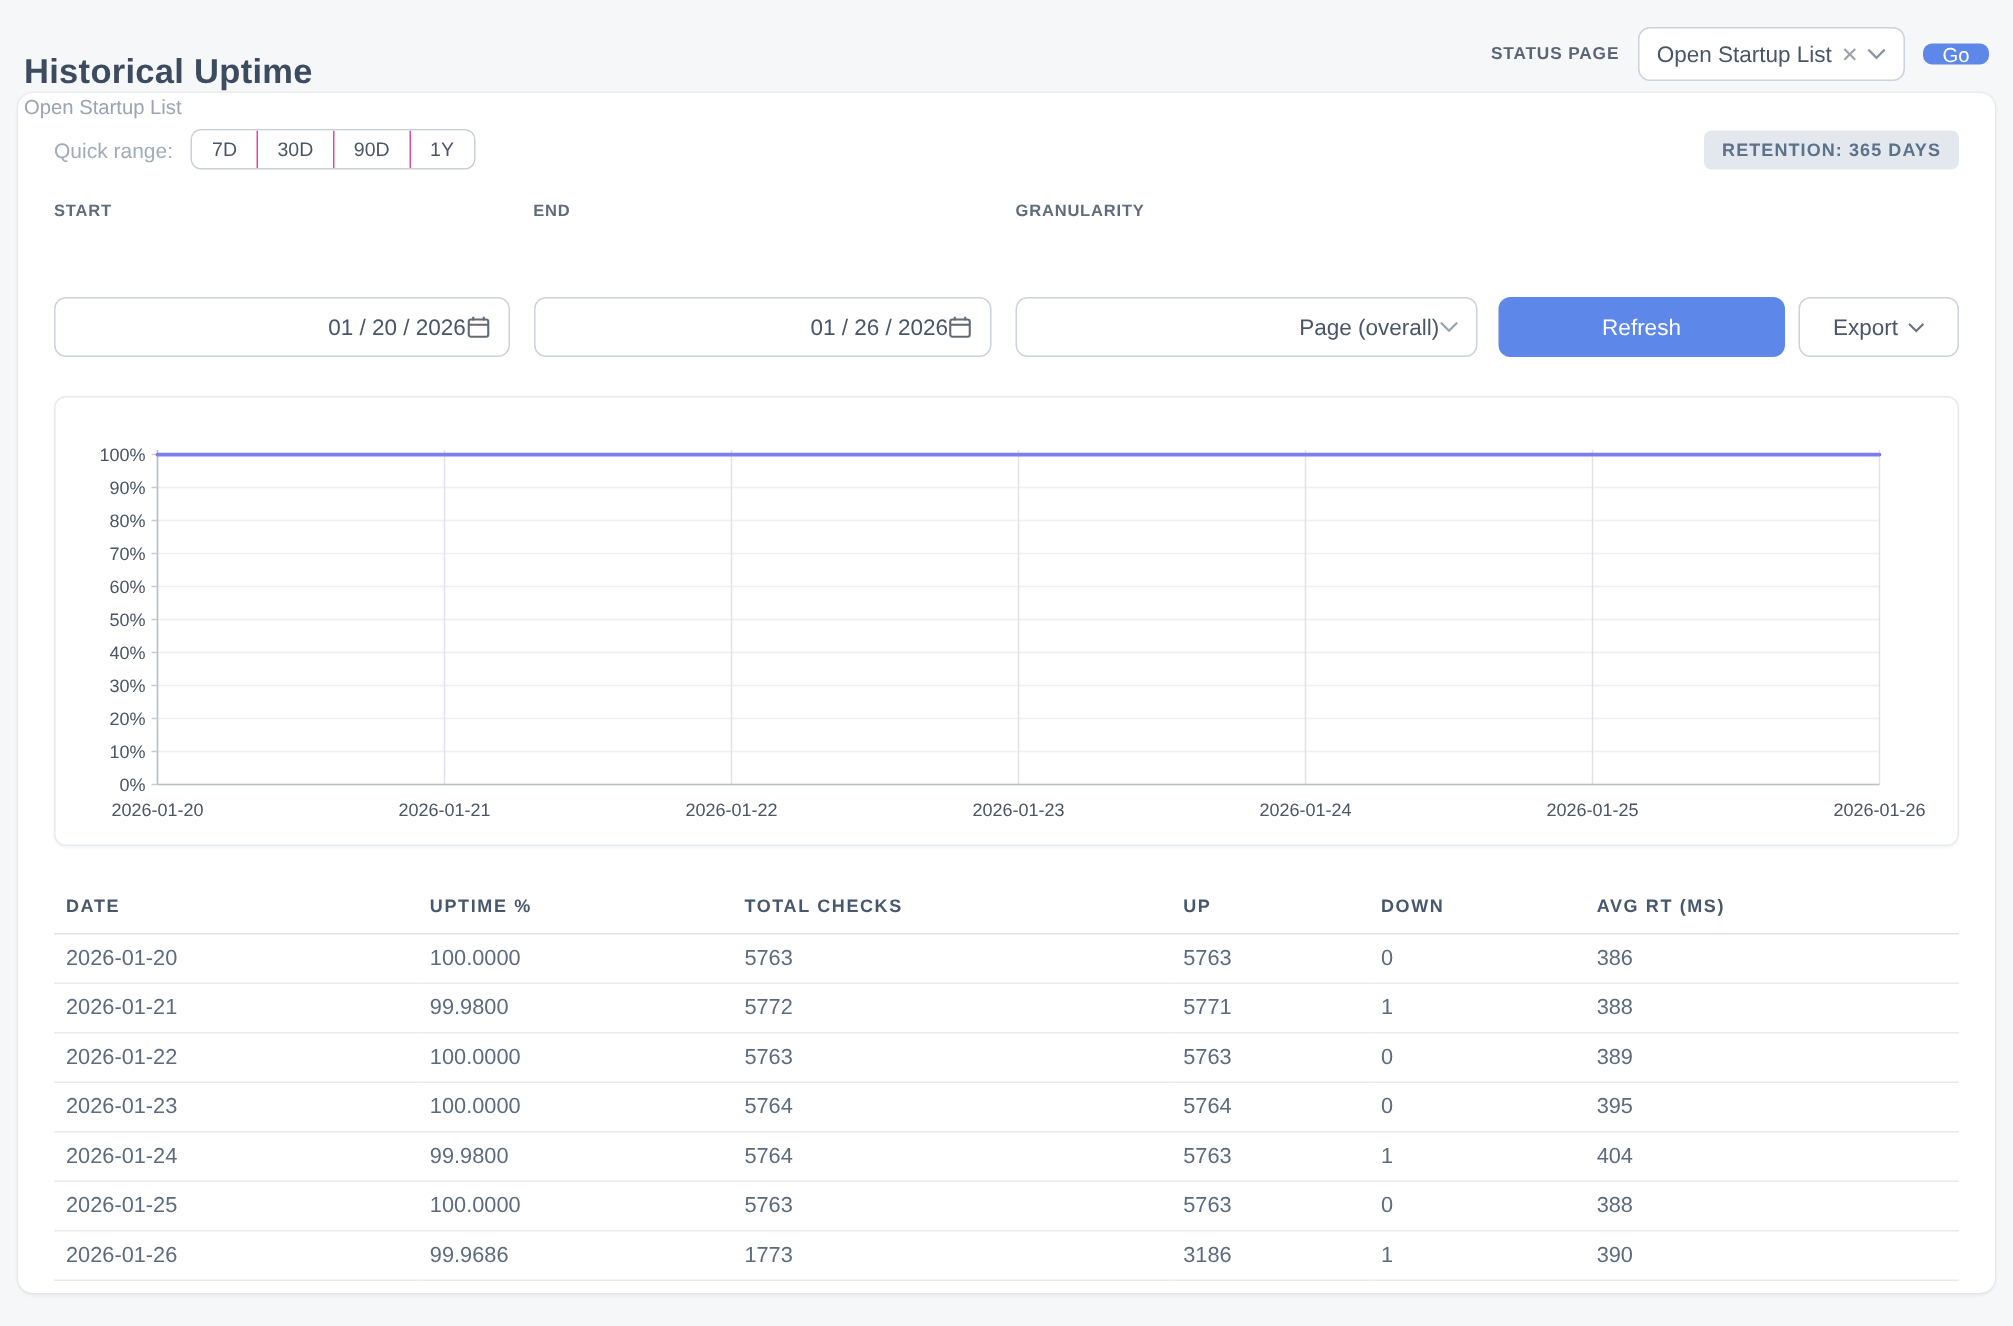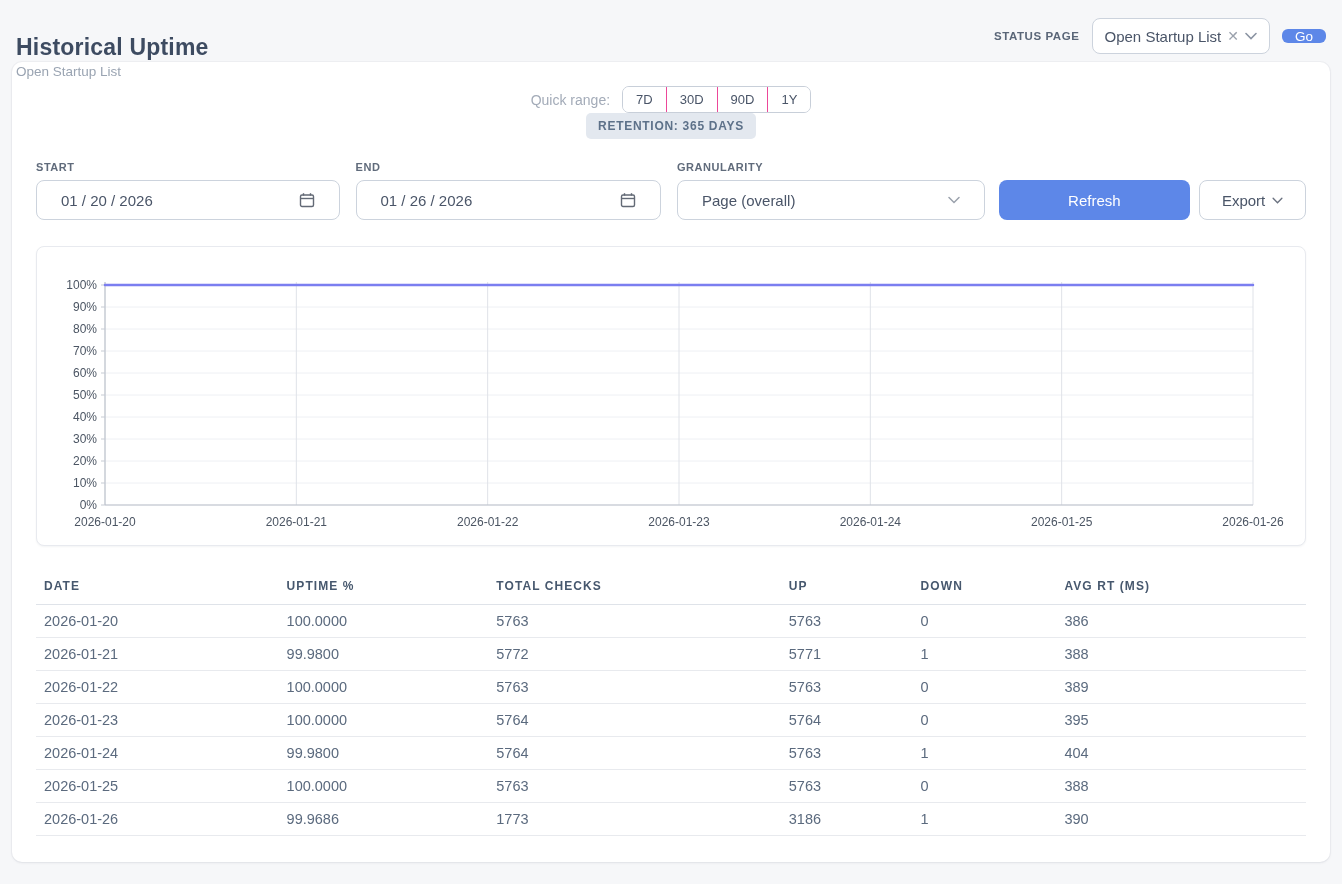--- a/index.html
+++ b/index.html
@@ -28,42 +28,42 @@
   .go-btn {
     background:#5d87e8; color:#fff; border:none; border-radius:6px;
     height:14px; padding:0 13px; font-size:13.5px; cursor:pointer;
   }
   
   .main-panel {
     margin:0 12px; background:#fff; border-radius:10px;
     box-shadow:0 1px 3px rgba(20,30,50,.07), 0 0 0 1px rgba(20,30,50,.03);
     padding:24px 24px 10px 24px; height:800px;
   }
-  .row-quick { display:flex; justify-content:space-between; align-items:center;flex-direction:column; }
+  .row-quick { display:flex; justify-content:space-between; align-items:center; }
   .quick-left { display:flex; align-items:center; gap:12px; }
   .quick-label { font-size:14px; color:#a3abb8; }
   .seg-group { display:inline-flex; border:1px solid #c8cfd9; border-radius:7px; overflow:hidden; background:#fff; }
   .seg-btn {
     background:#fff; border:none; border-left:1px solid #ec4899;
     font-size:13px; color:#4a5568; padding:5px 13px; cursor:pointer;
     font-family:inherit;
   }
   .seg-btn:first-child { border-left:none; }
   .retention-badge {
     background:#e3e8ef; color:#5d7189; font-size:12px; font-weight:700;
     letter-spacing:.06em; padding:6px 12px; border-radius:5px;
   }
   
   .form-row { display:flex; align-items:flex-end; margin-top:22px; }
   .field { display:flex; flex-direction:column; }
   .field-label { font-size:11px; font-weight:600; letter-spacing:.05em; color:#606b7b; margin-bottom:7px; }
   .input-box {
-    display:flex; align-items:center; justify-content:space-between;
+    display:flex; align-items:center; justify-content:flex-end;
     height:40px; border:1px solid #ccd3dd; border-radius:8px; background:#fff;
-    padding:0 24px; cursor:text;
+    padding:0 12px; cursor:text;margin-top:44px;
   }
   .input-box .value { font-size:15px; color:#4a5568; }
   .select-box { cursor:pointer; }
   .w-start { width:304px; }
   .w-end { width:306px; margin-left:16px; }
   .w-gran { width:308px; margin-left:16px; }
   .refresh-btn {
     width:192px; height:40px; margin-left:14px; background:#5d87e8; color:#fff;
     border:none; border-radius:8px; font-size:15px; cursor:pointer; font-family:inherit;
   }

